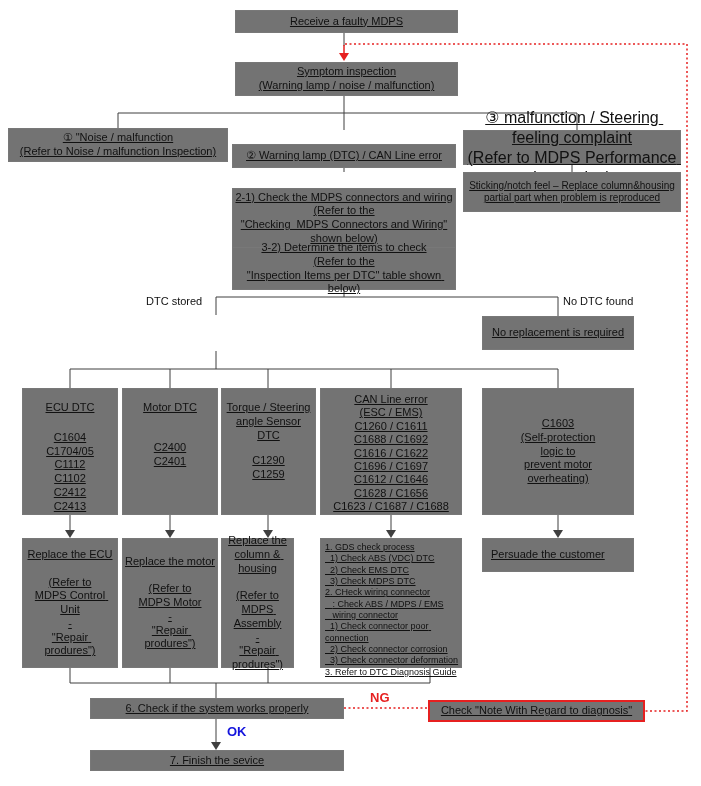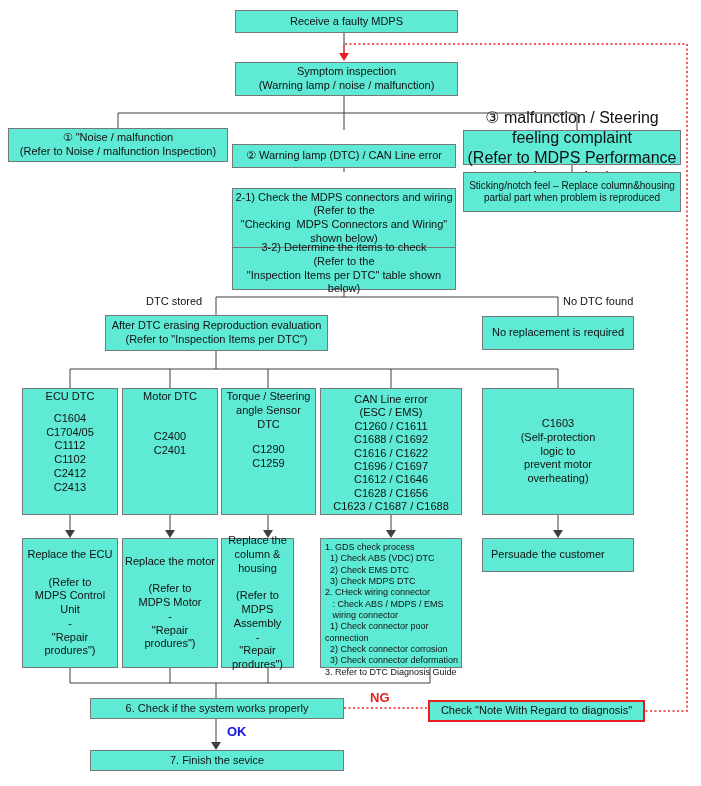--- a/index.html
+++ b/index.html
@@ -7,27 +7,27 @@
     position:relative;width:701px;height:786px;background:#fff;
     font-family:"Liberation Sans","DejaVu Sans",sans-serif;color:#111;overflow:hidden;
   }
   svg.wires{position:absolute;left:0;top:0;width:701px;height:786px}
   .wire-black{stroke:var(--line);stroke-width:1;fill:none}
   .head-black{fill:var(--line)}
   .wire-red{stroke:var(--red);stroke-width:1.5;fill:none;stroke-dasharray:2 2.5}
   .wire-red-solid{stroke:var(--red);stroke-width:1.5;fill:none}
   .head-red{fill:var(--red)}
   .box{
-    position:absolute;box-sizing:border-box;border:1px solid var(--border);background:#5eead4;
+    position:absolute;box-sizing:border-box;border:1px solid var(--border);background:#737373;
     display:flex;align-items:center;justify-content:center;flex-direction:column;
-    text-align:center;white-space:pre-wrap;font-size:11px;line-height:1.25;padding:2px;
+    text-align:center;white-space:pre-wrap;font-size:11px;line-height:1.25;padding:2px;text-decoration:underline;
   }
   .box .inner{white-space:pre-wrap}
-  .top{justify-content:flex-start;padding-top:1px}
-  .gap8{margin-top:8px}
+  .top{justify-content:flex-start;padding-top:12px}
+  .gap8{margin-top:16px}
   .gap12{margin-top:12px}
   .gap26{margin-top:26px}
   .small{font-size:10px}
   .smaller{font-size:16px}
   .listbox{
     align-items:flex-start;justify-content:flex-start;text-align:left;
     font-size:9px;line-height:1.26;padding:3px 2px 2px 4px;
   }
   .leftpad{align-items:center;justify-content:flex-start;flex-direction:row;text-align:left;padding-left:8px}
   .redbox{border:2px solid var(--red)}
@@ -94,22 +94,20 @@
 partial part when problem is reproduced</div>
 
   <div class="box" style="left:232px;top:247px;width:224px;height:43px">3-2) Determine the items to check
 (Refer to the
 "Inspection Items per DTC" table shown below)</div>
 
   <div class="lbl" style="left:146px;top:295px">DTC stored</div>
 
   <div class="lbl" style="left:563px;top:295px">No DTC found</div>
 
-  <div class="box" style="left:105px;top:315px;width:223px;height:36px">After DTC erasing Reproduction evaluation
-(Refer to "Inspection Items per DTC")</div>
 
   <div class="box" style="left:482px;top:316px;width:152px;height:34px">No replacement is required</div>
 
   <div class="box top" style="left:22px;top:388px;width:96px;height:127px">
     <div class="inner">ECU DTC</div>
     <div class="inner gap8">C1604
 C1704/05
 C1112
 C1102
 C2412

